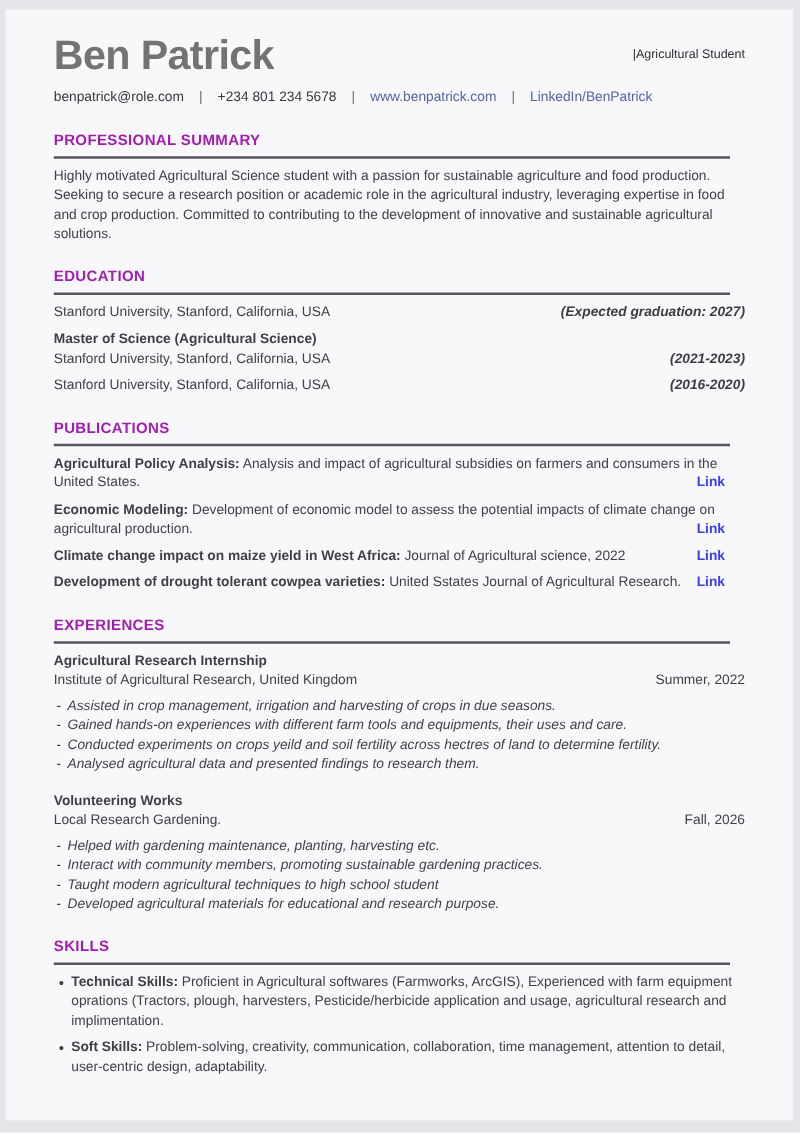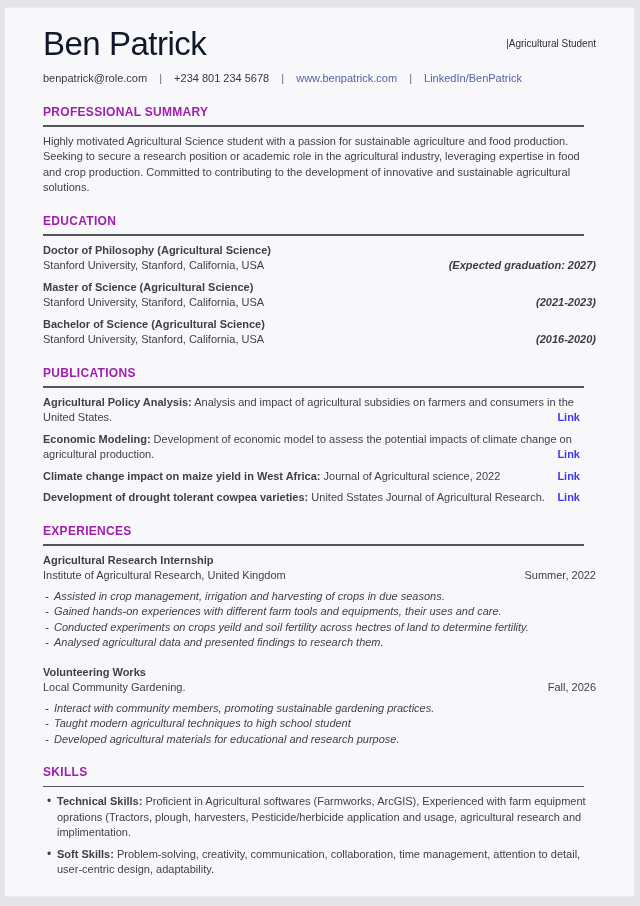--- a/index.html
+++ b/index.html
@@ -20,22 +20,22 @@
     padding: 16px 38px 0 38px;
     color: #3f3f46;
     font-size: 11px;
     line-height: 15.5px;
   }
 
   
   .name-row { display: flex; justify-content: space-between; align-items: center; }
   .candidate-name {
     font-size: 33px;
-    font-weight: 400;
-    color: #0f172a;
+    font-weight: 700;
+    color: #737373;
     letter-spacing: -0.5px;
     line-height: 40px;
   }
   .candidate-title { font-size: 10px; color: #2e2e33; }
   .contact-row { margin-top: 7px; font-size: 11px; color: #38383d; }
   .contact-sep { color: #6a6a72; margin: 0 9px; }
   .contact-link { color: #5163ab; text-decoration: none; cursor: pointer; }
 
   
   .section { margin-top: 18px; }
@@ -110,37 +110,35 @@
       <div class="section-rule"></div>
       <div class="section-body">Highly motivated Agricultural Science student with a passion for sustainable agriculture and food production. Seeking to secure a research position or academic role in the agricultural industry, leveraging expertise in food and crop production. Committed to contributing to the development of innovative and sustainable agricultural solutions.</div>
     </div>
 
     <div class="section">
       <div class="section-heading">EDUCATION</div>
       <div class="section-rule"></div>
       <div class="section-body">
 
         <div class="edu-item">
-          <div class="bold">Doctor of Philosophy (Agricultural Science)</div>
           <div class="edu-row">
             <span>Stanford University, Stanford, California, USA</span>
             <span class="date-right">(Expected graduation: 2027)</span>
           </div>
         </div>
 
         <div class="edu-item">
           <div class="bold">Master of Science (Agricultural Science)</div>
           <div class="edu-row">
             <span>Stanford University, Stanford, California, USA</span>
             <span class="date-right">(2021-2023)</span>
           </div>
         </div>
 
         <div class="edu-item">
-          <div class="bold">Bachelor of Science (Agricultural Science)</div>
           <div class="edu-row">
             <span>Stanford University, Stanford, California, USA</span>
             <span class="date-right">(2016-2020)</span>
           </div>
         </div>
 
       </div>
     </div>
 
     <div class="section">
@@ -186,24 +184,25 @@
             <div class="dash-bullet">Assisted in crop management, irrigation and harvesting of crops in due seasons.</div>
             <div class="dash-bullet">Gained hands-on experiences with different farm tools and equipments, their uses and care.</div>
             <div class="dash-bullet">Conducted experiments on crops yeild and soil fertility across hectres of land to determine fertility.</div>
             <div class="dash-bullet">Analysed agricultural data and presented findings to research them.</div>
           </div>
         </div>
 
         <div class="exp-item">
           <div class="bold">Volunteering Works</div>
           <div class="exp-row">
-            <span>Local Community Gardening.</span>
+            <span>Local Research Gardening.</span>
             <span class="exp-date">Fall, 2026</span>
           </div>
           <div class="exp-bullets">
+            <div class="dash-bullet">Helped with gardening maintenance, planting, harvesting etc.</div>
             <div class="dash-bullet">Interact with community members, promoting sustainable gardening practices.</div>
             <div class="dash-bullet">Taught modern agricultural techniques to high school student</div>
             <div class="dash-bullet">Developed agricultural materials for educational and research purpose.</div>
           </div>
         </div>
 
       </div>
     </div>
 
     <div class="section">

